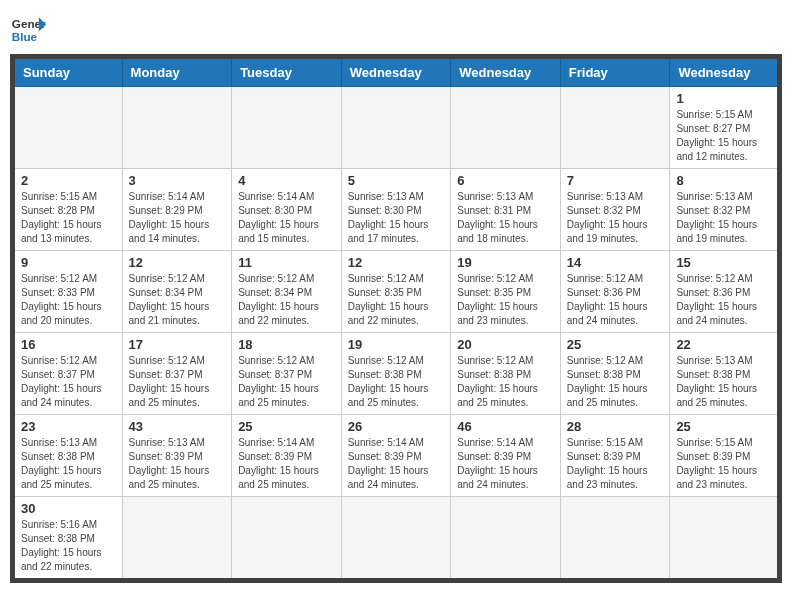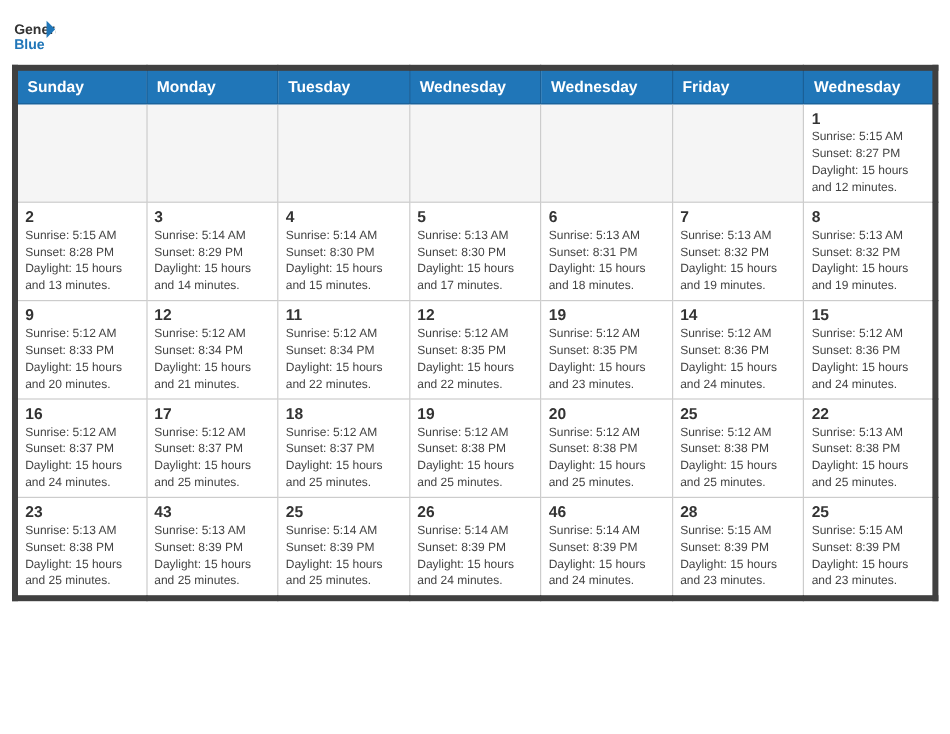--- a/index.html
+++ b/index.html
@@ -235,14 +235,26 @@
         </td>
         <td>
           <span class="day-number">28</span>
           <div class="day-info">Sunrise: 5:15 AM<br>Sunset: 8:39 PM<br>Daylight: 15 hours and 23 minutes.</div>
         </td>
         <td>
           <span class="day-number">25</span>
           <div class="day-info">Sunrise: 5:15 AM<br>Sunset: 8:39 PM<br>Daylight: 15 hours and 23 minutes.</div>
         </td>
       </tr>
+      <tr class="last-row">
+        <td>
+          <span class="day-number">30</span>
+          <div class="day-info">Sunrise: 5:16 AM<br>Sunset: 8:38 PM<br>Daylight: 15 hours and 22 minutes.</div>
+        </td>
+        <td class="empty"></td>
+        <td class="empty"></td>
+        <td class="empty"></td>
+        <td class="empty"></td>
+        <td class="empty"></td>
+        <td class="empty"></td>
+      </tr>
     </tbody>
 </table>
 
 </body></html>

